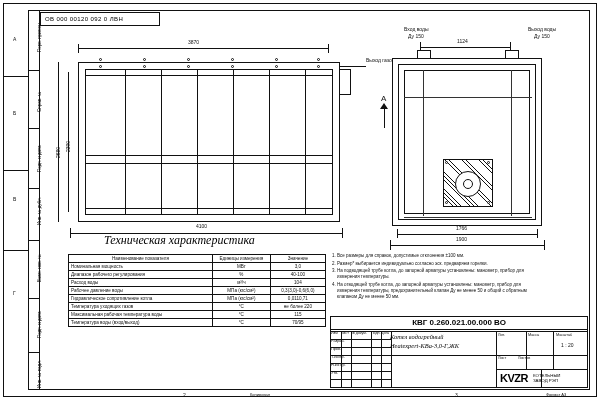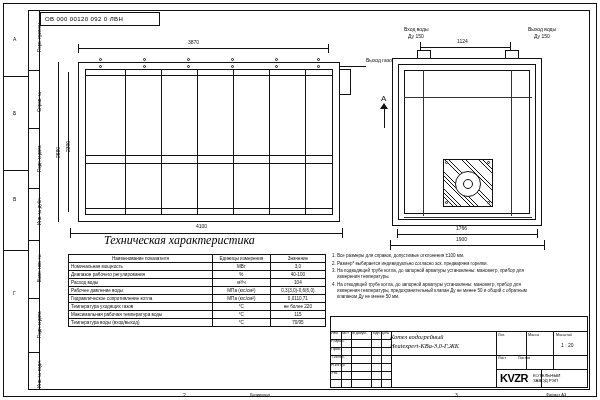--- a/index.html
+++ b/index.html
@@ -268,20 +268,21 @@
     <div class="ln vline" style="left:20px;top:14px;height:57px;"></div>
     <div class="ln vline" style="left:40px;top:14px;height:57px;"></div>
     <div class="ln vline" style="left:50px;top:14px;height:57px;"></div>
     <div class="ln vline" style="left:60px;top:14px;height:57px;"></div>
     <div class="ln vline" style="left:165px;top:14px;height:57px;"></div>
     <div class="ln vline" style="left:195px;top:14px;height:38px;"></div>
     <div class="ln vline" style="left:222px;top:14px;height:38px;"></div>
     <div class="ln vline" style="left:210px;top:52px;height:19px;"></div>
   </div>
 
+  <div class="tb-code">КВГ 0.260.021.00.000 ВО</div>
 
   <div class="tb-name">
     <div>Котел водогрейный</div>
     <div>Heatexpert-КВа-3,0-Г,ЖК</div>
   </div>
 
   <div class="txt" style="left:331px;top:331px;font-size:3.6px;">Изм</div>
   <div class="txt" style="left:341px;top:331px;font-size:3.6px;">Лист</div>
   <div class="txt" style="left:351px;top:331px;font-size:3.6px;">№ докум.</div>
   <div class="txt" style="left:371px;top:331px;font-size:3.6px;">Подп.</div>

